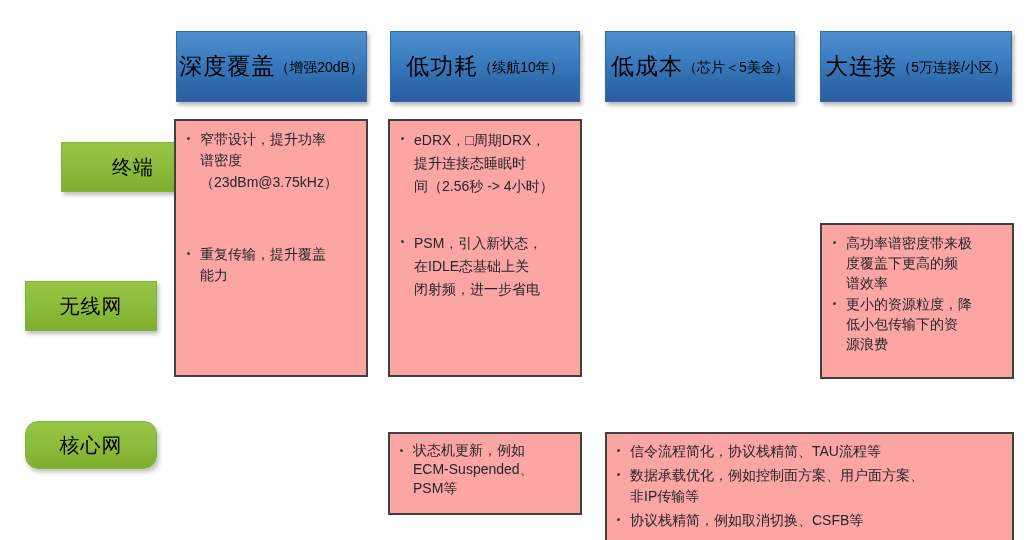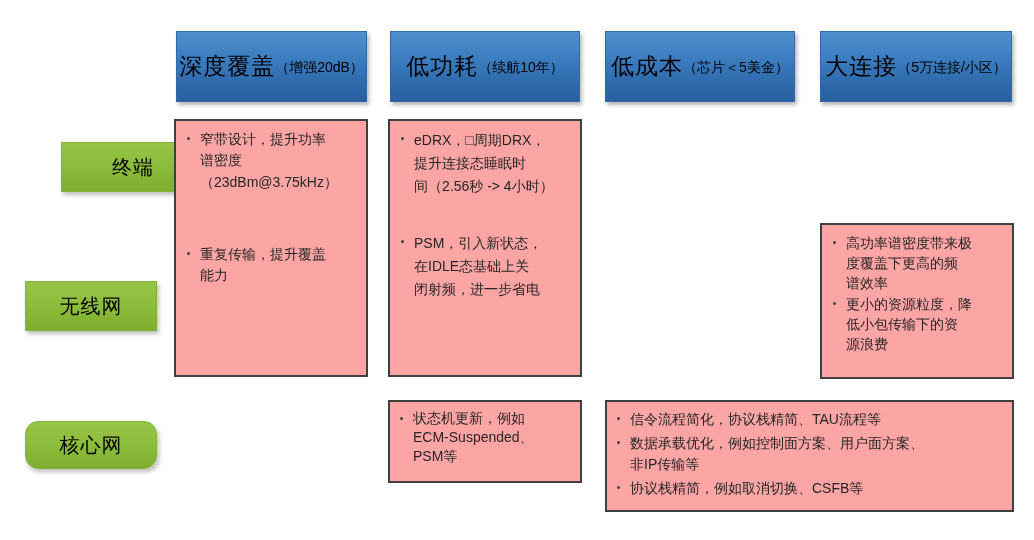--- a/index.html
+++ b/index.html
@@ -68,21 +68,21 @@
 
   
   .content-box {
     position: absolute;
     background: #fca5a5;
     border: 2px solid #404040;
     box-sizing: border-box;
     padding: 8px 6px 6px 6px;
     overflow: hidden;
   }
-  .content-box.tight { padding: 7px 5px 5px 5px; }
+  .content-box.tight { padding: 7px 5px 5px 5px; margin-top: 32px; }
 
   ul.bullets {
     list-style: none;
     margin: 0;
     padding: 0;
   }
   ul.bullets > li {
     position: relative;
     padding-left: 18px;
     margin: 0 0 2px 0;

